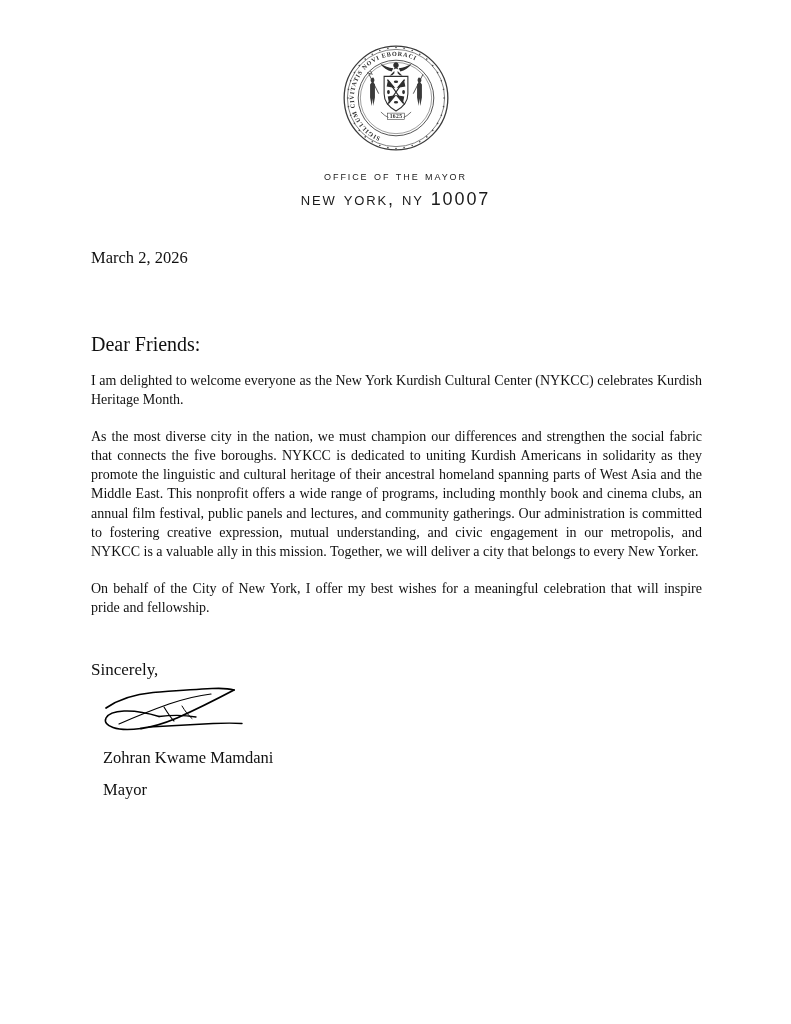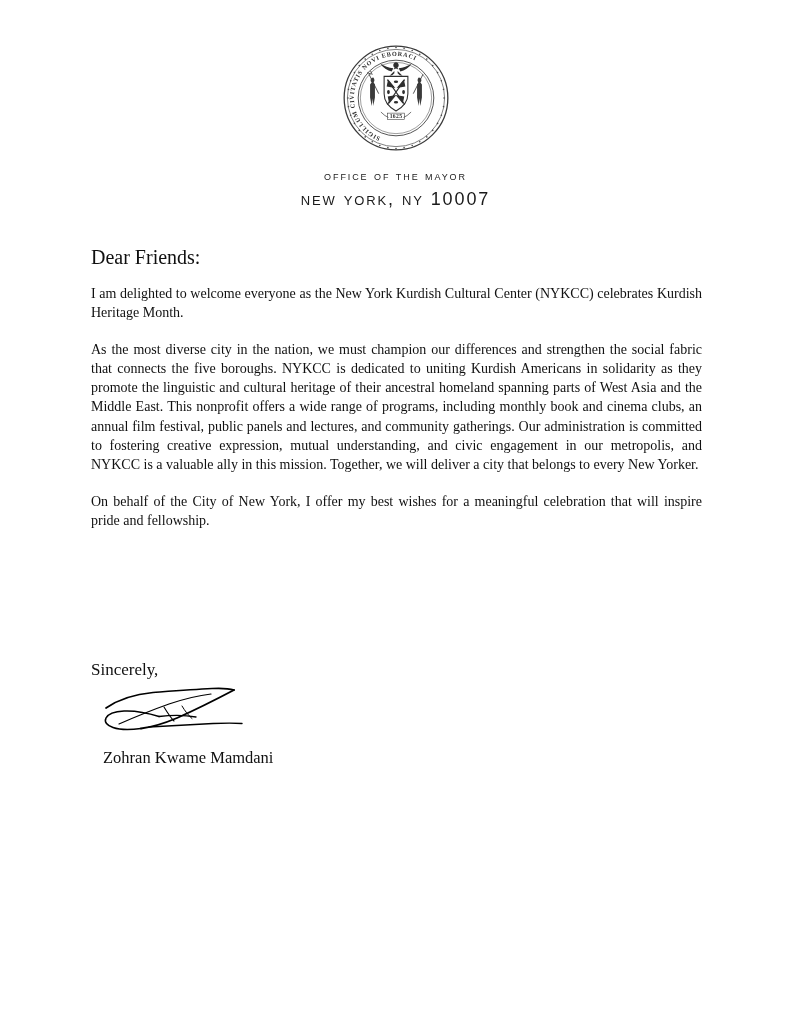--- a/index.html
+++ b/index.html
@@ -223,20 +223,21 @@
     </svg>
 
     <div class="letterhead-lines">
       <div class="lh-line l2">Office of the Mayor</div>
       <div class="lh-line l3">New York, NY 10007</div>
     </div>
   </div>
 
   <div class="letter-body">
 
+    <p class="date-line">March 2, 2026</p>
 
     <p class="salutation">Dear Friends:</p>
 
     <p class="para">I am delighted to welcome everyone as the New York Kurdish Cultural Center (NYKCC) celebrates Kurdish Heritage Month.</p>
 
     <p class="para">As the most diverse city in the nation, we must champion our differences and strengthen the social fabric that connects the five boroughs. NYKCC is dedicated to uniting Kurdish Americans in solidarity as they promote the linguistic and cultural heritage of their ancestral homeland spanning parts of West Asia and the Middle East. This nonprofit offers a wide range of programs, including monthly book and cinema clubs, an annual film festival, public panels and lectures, and community gatherings. Our administration is committed to fostering creative expression, mutual understanding, and civic engagement in our metropolis, and NYKCC is a valuable ally in this mission. Together, we will deliver a city that belongs to every New Yorker.</p>
 
     <p class="para">On behalf of the City of New York, I offer my best wishes for a meaningful celebration that will inspire pride and fellowship.</p>
   </div>
 
@@ -259,15 +260,16 @@
         <path d="M140 65 C166 62 192 62 214 66" stroke-width="2.6"></path>
 
         <path d="M120 86 C162 84 206 81 248 79 C272 78 292 78 306 79" stroke-width="2.8"></path>
 
         <path d="M150 46 C156 56 162 66 170 74" stroke-width="2.2"></path>
         <path d="M186 44 C192 54 198 62 206 69" stroke-width="2"></path>
       </g>
     </svg>
 
     <p class="signer-name">Zohran Kwame Mamdani</p>
+    <p class="signer-title">Mayor</p>
   </div>
 
 </div>
 
 </body></html>

